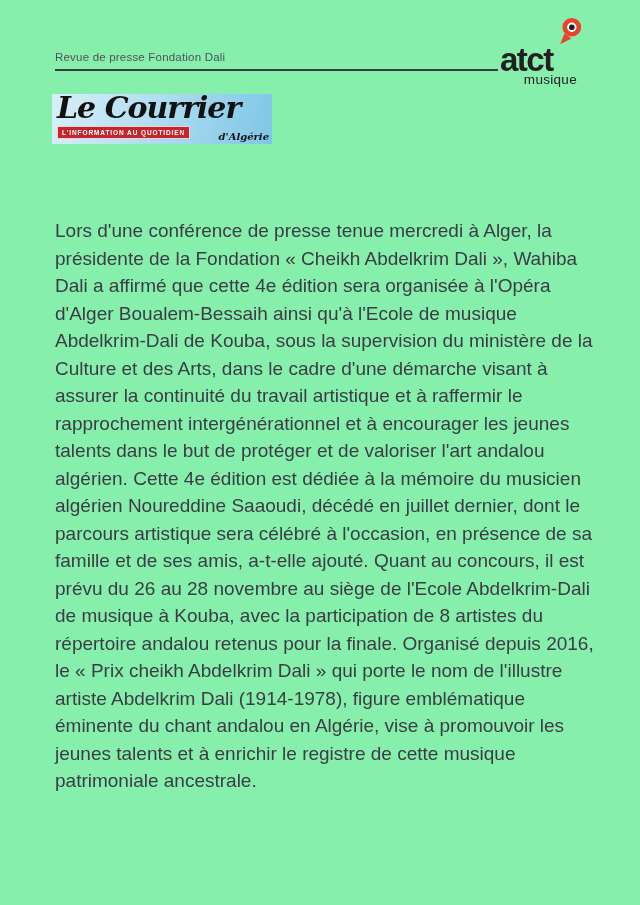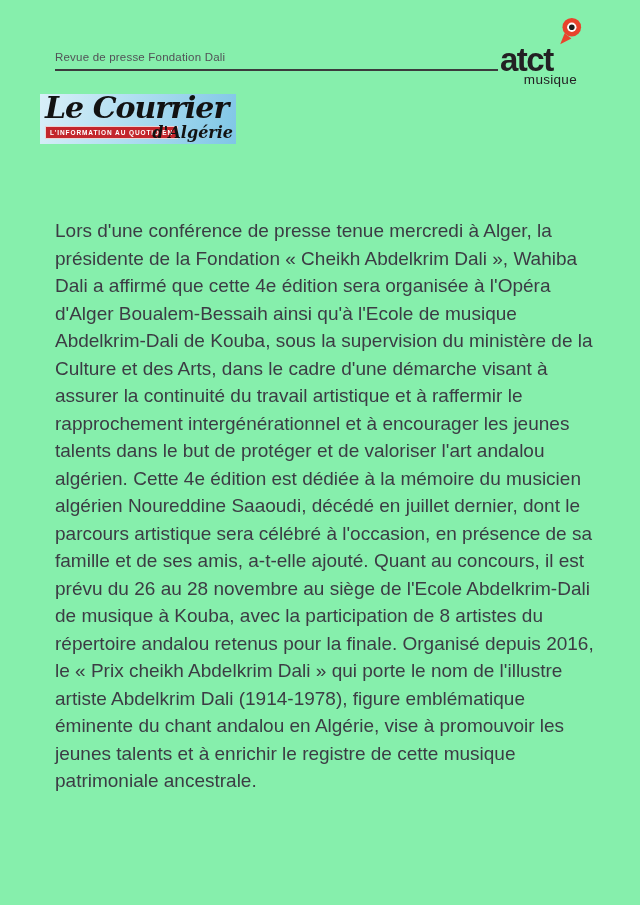--- a/index.html
+++ b/index.html
@@ -63,26 +63,27 @@
     font-size: 13.5px;
     letter-spacing: 0.3px;
     color: #232023;
     text-align: right;
     padding-right: 3px;
   }
 
   
   .courrier-logo {
     position: absolute;
-    left: 40px;
+    left: 52px;
     top: 94px;
     width: 196px;
     height: 50px;
     background: linear-gradient(105deg, #d9eff8 0%, #b5e0f2 40%, #7fc6e6 100%);
     overflow: hidden;
+    padding-left: 24px;
   }
   .courrier-title {
     position: absolute;
     left: 5px;
     top: -4px;
     font-family: "DejaVu Serif", serif;
     font-style: italic;
     font-weight: bold;
     font-size: 30px;
     letter-spacing: -1px;
@@ -102,21 +103,21 @@
     padding: 2px 4px 2px 4px;
     white-space: nowrap;
   }
   .courrier-edition {
     position: absolute;
     right: 3px;
     bottom: 2px;
     font-family: "DejaVu Serif", serif;
     font-style: italic;
     font-weight: bold;
-    font-size: 16px;
+    font-size: 10px;
     color: #121212;
     white-space: nowrap;
   }
 
   
   .article-body {
     position: absolute;
     left: 55px;
     top: 217px;
     width: 552px;

